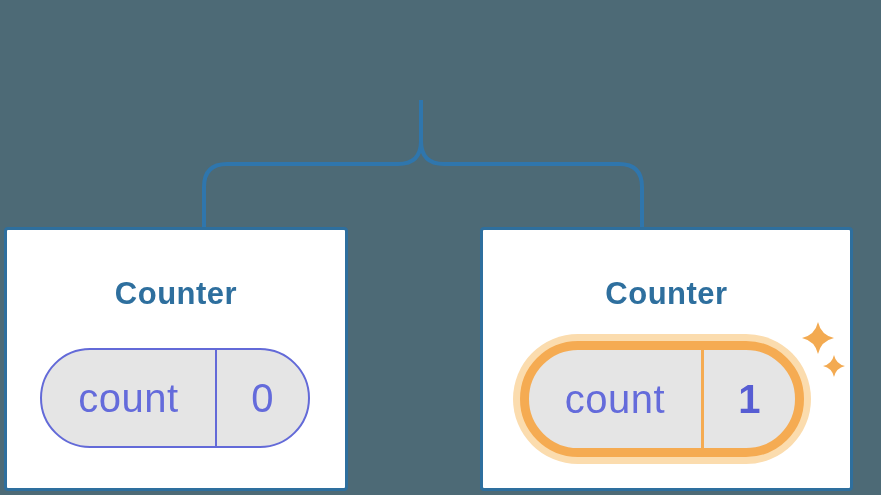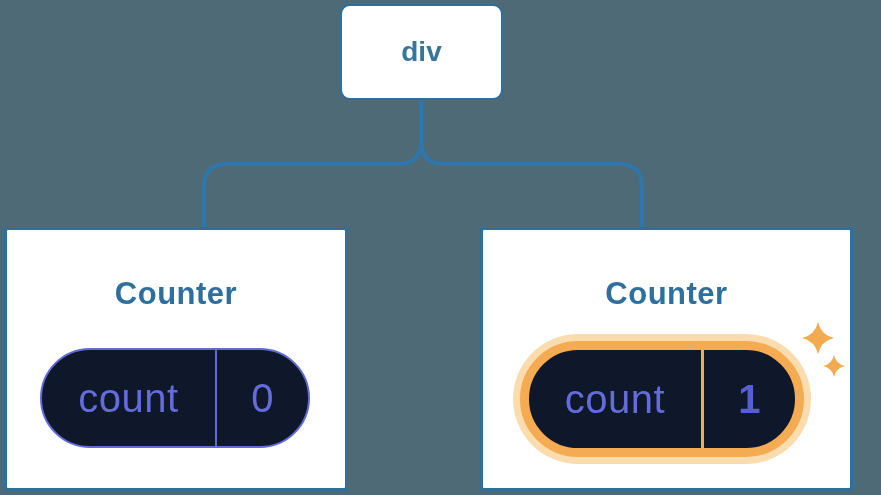--- a/index.html
+++ b/index.html
@@ -54,21 +54,21 @@
     left: 0; right: 0; top: 46px;
     text-align: center;
     color: var(--title-text, #2e6f9e);
     font-size: 31px;
     font-weight: 600;
     letter-spacing: 0.5px;
   }
   .pill {
     position: absolute;
     box-sizing: border-box;
-    background: #0f172a;
+    background: #e5e5e5;
     display: flex;
     align-items: stretch;
   }
   .pill-plain {
     left: 33px; top: 118px;
     width: 270px; height: 100px;
     border: 2px solid var(--purple, #636ad8);
     border-radius: 60px;
   }
   .pill-highlight {
@@ -102,23 +102,20 @@
 </head>
 <body>
 
 <div class="canvas">
 
   <svg class="connectors" width="881" height="495" viewBox="0 0 881 495" aria-hidden="true">
     <path d="M421,100 L421,141 Q421,164 398,164 L227,164 Q204,164 204,187 L204,227"></path>
     <path d="M421,100 L421,141 Q421,164 444,164 L619,164 Q642,164 642,187 L642,227"></path>
   </svg>
 
-  <div class="node-root">
-    <span class="node-label">div</span>
-  </div>
 
   <div class="card card-left">
     <div class="card-title">Counter</div>
     <div class="pill pill-plain">
       <div class="pill-key">count</div>
       <div class="pill-value">0</div>
     </div>
   </div>
 
   <div class="card card-right">

